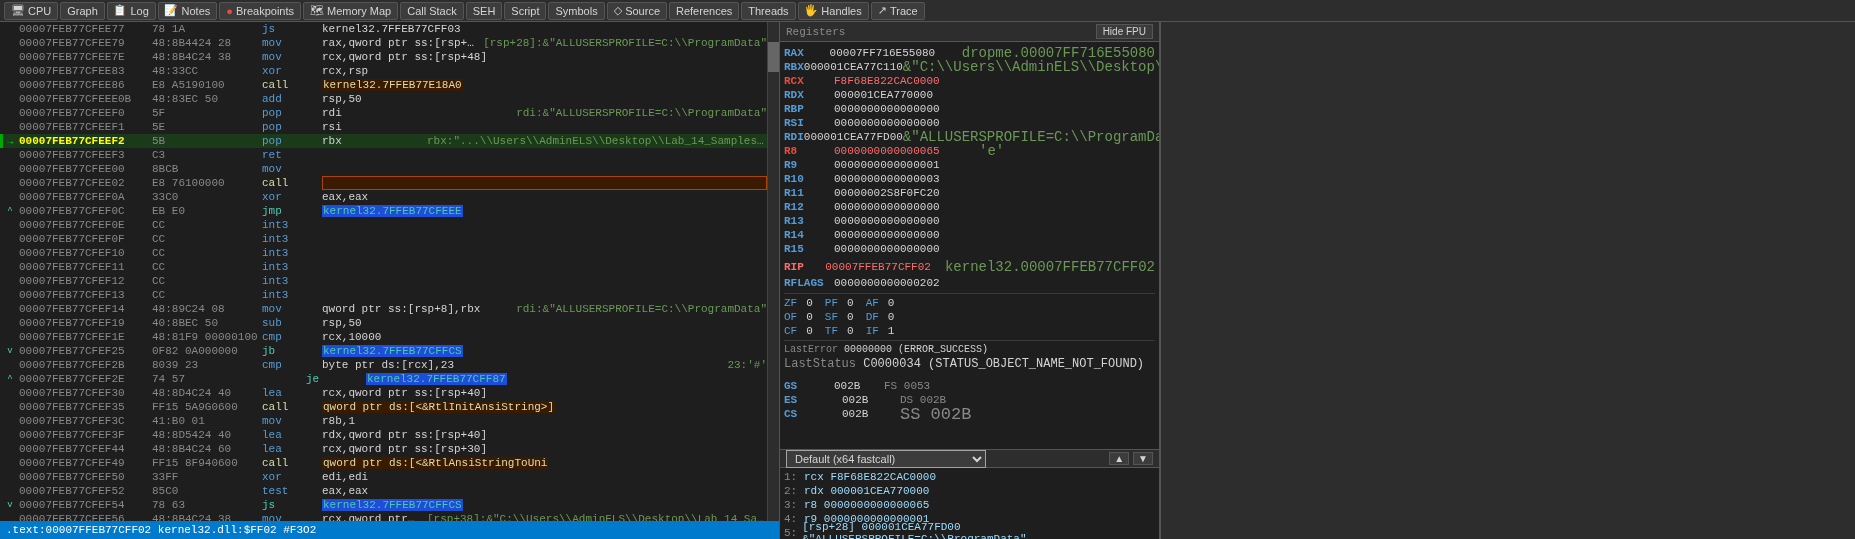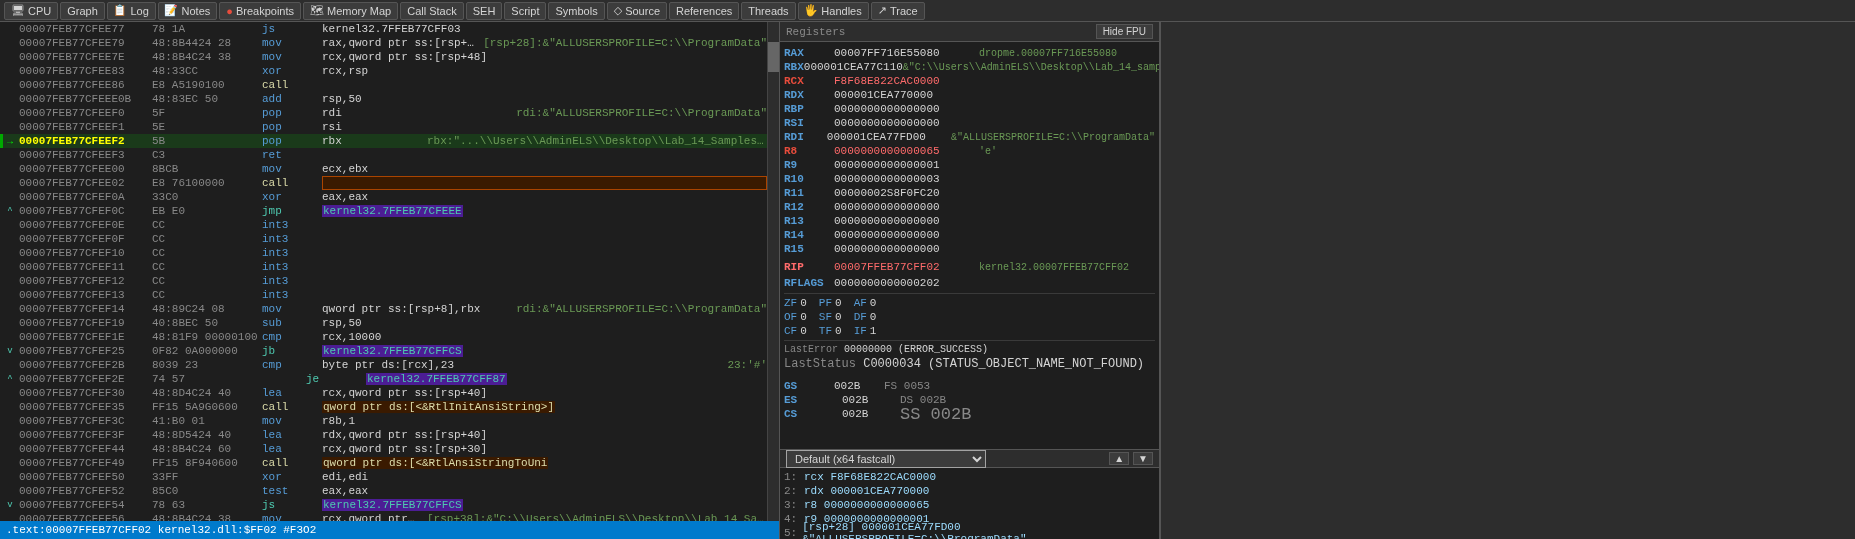--- a/index.html
+++ b/index.html
@@ -102,21 +102,21 @@
     .comment-col {
       color: #6a9955;
       margin-left: 8px;
       flex-shrink: 0;
       max-width: 340px;
       overflow: hidden;
       text-overflow: ellipsis;
       white-space: nowrap;
     }
     .op-call { color: #dcdcaa; background: #3a1a00; padding: 0 1px; }
-    .op-jmp { color: #4ec9b0; background: #4c1d95; padding: 0 1px; }
+    .op-jmp { color: #4ec9b0; background: #1d4ed8; padding: 0 1px; }
 
     
     #status-bar {
       background: #007acc;
       color: white;
       font-size: 11px;
       padding: 2px 6px;
       font-family: 'Courier New', monospace;
       height: 18px;
       display: flex;
@@ -166,38 +166,38 @@
       font-weight: bold;
     }
     .reg-name.changed { color: #e74c3c; }
     .reg-value {
       width: 145px;
       color: #d4d4d4;
     }
     .reg-value.changed { color: #ff6b6b; }
     .reg-comment {
       color: #6a9955;
-      font-size: 10px;
+      font-size: 14px;
     }
 
     .reg-divider {
       border: none;
       border-top: 1px solid #3a3a3a;
       margin: 3px 0;
     }
 
     .flag-row {
       display: flex;
       gap: 12px;
       margin: 2px 0;
       font-size: 11px;
     }
     .flag-item {
       display: flex;
-      gap: 3px;
+      gap: 9px;
     }
     .flag-name { color: #569cd6; }
     .flag-val { color: #d4d4d4; }
 
     
     #callstack-panel {
       border-top: 1px solid #555;
       background: #1e1e1e;
       height: 90px;
       overflow: hidden;
@@ -371,20 +371,21 @@
             <div class="addr-col addr-normal">00007FEB77CFEE83</div>
             <div class="bytes-col">48:33CC</div>
             <div class="mnemonic-col">xor</div>
             <div class="operands-col">rcx,rsp</div>
           </div>
           <div class="disasm-row">
             <div class="arrow-col"></div>
             <div class="addr-col addr-normal">00007FEB77CFEE86</div>
             <div class="bytes-col">E8 A5190100</div>
             <div class="mnemonic-col" style="color: rgb(220, 220, 170);">call</div>
+            <div class="operands-col"><span class="op-call">kernel32.7FFEB77E18A0</span></div>
           </div>
           <div class="disasm-row">
             <div class="arrow-col"></div>
             <div class="addr-col addr-normal">00007FEB77CFEEE0B</div>
             <div class="bytes-col">48:83EC 50</div>
             <div class="mnemonic-col">add</div>
             <div class="operands-col">rsp,50</div>
           </div>
           <div class="disasm-row">
             <div class="arrow-col"></div>
@@ -414,21 +415,20 @@
             <div class="addr-col addr-normal">00007FEB77CFEEF3</div>
             <div class="bytes-col">C3</div>
             <div class="mnemonic-col">ret</div>
             <div class="operands-col"></div>
           </div>
           <div class="disasm-row">
             <div class="arrow-col"></div>
             <div class="addr-col addr-normal">00007FEB77CFEE00</div>
             <div class="bytes-col">8BCB</div>
             <div class="mnemonic-col">mov</div>
-            <div class="operands-col">ecx,ebx</div>
           </div>
           <div class="disasm-row">
             <div class="arrow-col"></div>
             <div class="addr-col addr-normal">00007FEB77CFEE02</div>
             <div class="bytes-col">E8 76100000</div>
             <div class="mnemonic-col" style="color: rgb(220, 220, 170);">call</div>
             <div class="operands-col" style="border: 1px solid rgb(170, 68, 0); background: rgb(58, 26, 0);"><span class="op-call"><kernel32.basesetlastnterror></kernel32.basesetlastnterror></span></div>
           </div>
           <div class="disasm-row">
             <div class="arrow-col"></div>

